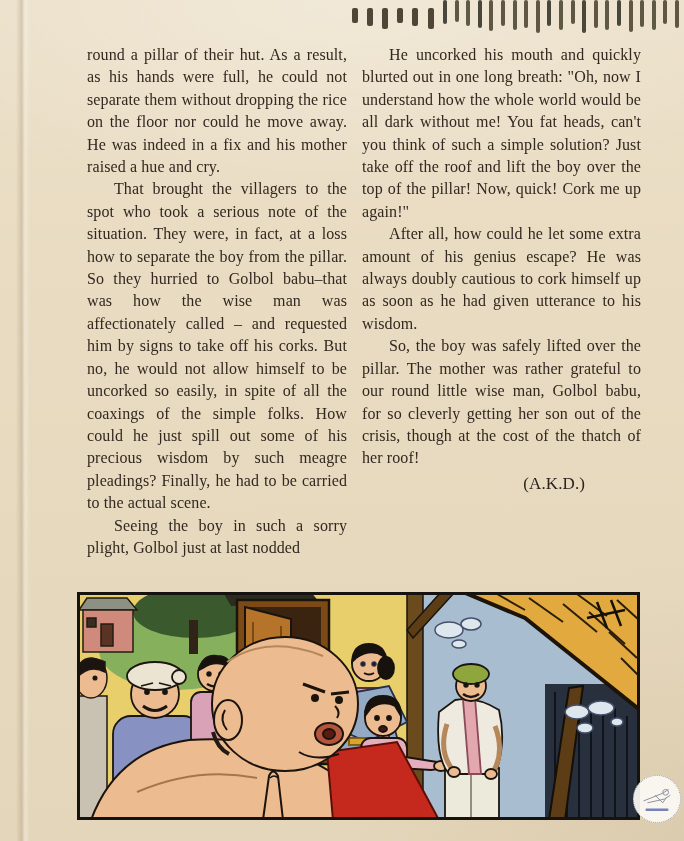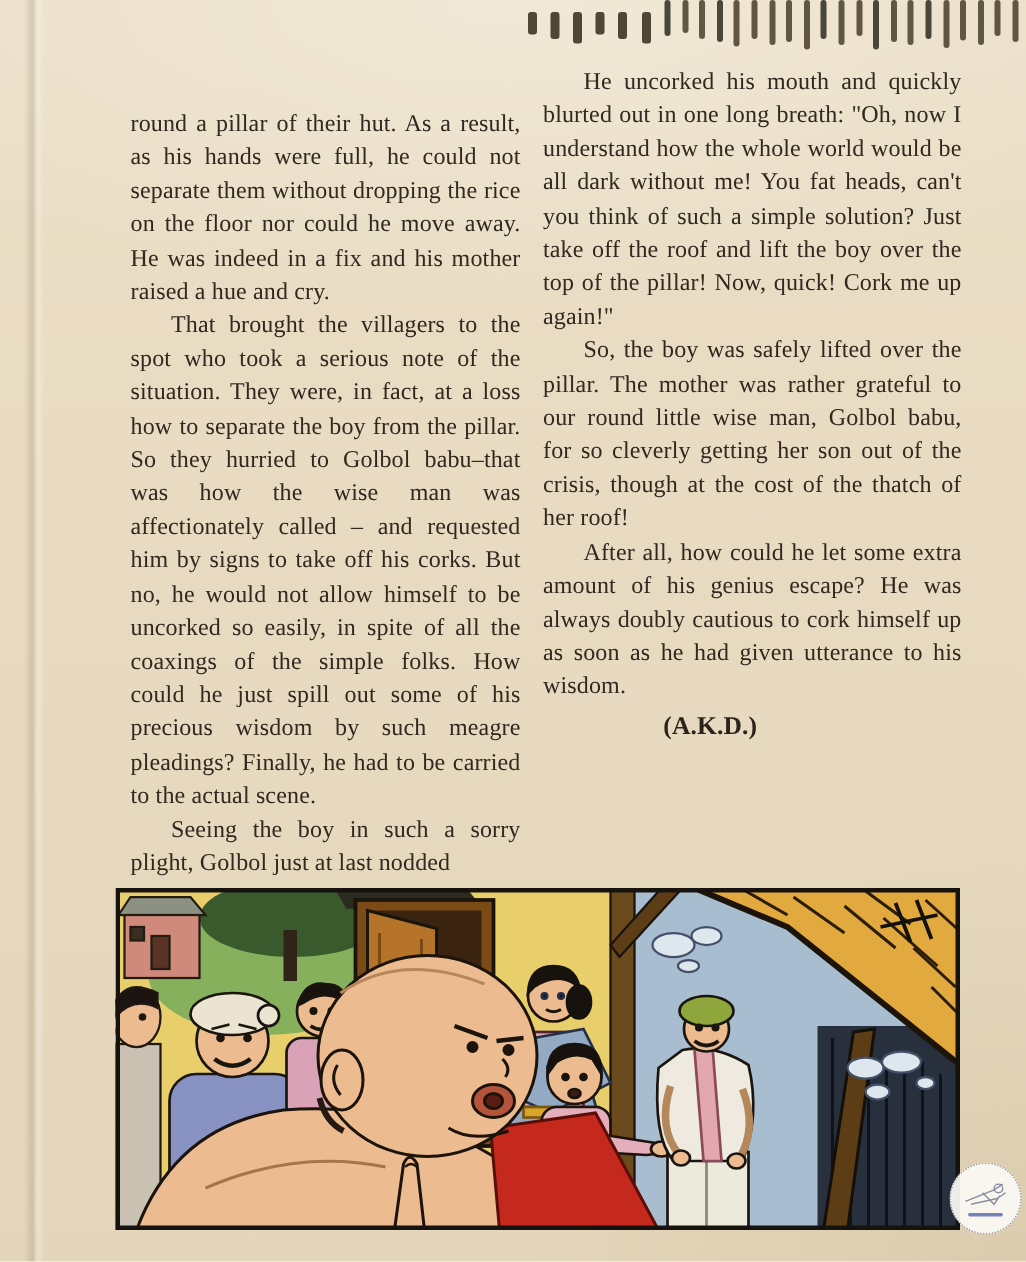--- a/index.html
+++ b/index.html
@@ -19,23 +19,23 @@
   .binding-marks{position:absolute;left:0;top:0;width:684px;height:42px;}
   .binding-marks .mark{position:absolute;border-radius:2px;}
   .col{
     position:absolute;top:44px;width:260px;
     font-size:16px;line-height:22.4px;color:#32281f;
     text-align:justify;letter-spacing:.1px;
   }
   .col-left{left:87px;}
   .col-right{left:362px;width:279px;}
   .col p{margin:0;text-indent:27px;}
-  .col p.cont{text-indent:0;margin-top:28px;}
+  .col p.cont{text-indent:0;}
   .byline{
-    margin-top:3px;text-align:center;font-weight:bold;font-size:17px;
+    margin-top:3px;text-align:right;font-weight:normal;font-size:17px;
     padding-right:56px;color:#2c241c;
   }
   .illustration{
     position:absolute;left:77px;top:592px;width:563px;height:228px;
   }
   .watermark{
     position:absolute;left:633px;top:775px;width:48px;height:48px;border-radius:50%;
     background:rgba(251,249,243,.94);border:1px dotted #9aa0b0;box-sizing:border-box;
   }
   .watermark svg{width:100%;height:100%;}
@@ -76,22 +76,22 @@
   </div>
 
 <div class="col col-left">
   <p class="cont">round a pillar of their hut. As a result, as his hands were full, he could not separate them without dropping the rice on the floor nor could he move away. He was indeed in a fix and his mother raised a hue and cry.</p>
   <p>That brought the villagers to the spot who took a serious note of the situation. They were, in fact, at a loss how to separate the boy from the pillar. So they hurried to Golbol babu–that was how the wise man was affectionately called – and requested him by signs to take off his corks. But no, he would not allow himself to be uncorked so easily, in spite of all the coaxings of the simple folks. How could he just spill out some of his precious wisdom by such meagre pleadings? Finally, he had to be carried to the actual scene.</p>
   <p>Seeing the boy in such a sorry plight, Golbol just at last nodded</p>
 </div>
 
 <div class="col col-right">
   <p>He uncorked his mouth and quickly blurted out in one long breath: "Oh, now I understand how the whole world would be all dark without me! You fat heads, can't you think of such a simple solution? Just take off the roof and lift the boy over the top of the pillar! Now, quick! Cork me up again!"</p>
+  <p>After all, how could he let some extra amount of his genius escape? He was always doubly cautious to cork himself up as soon as he had given utterance to his wisdom.</p>
   <p>So, the boy was safely lifted over the pillar. The mother was rather grateful to our round little wise man, Golbol babu, for so cleverly getting her son out of the crisis, though at the cost of the thatch of her roof!</p>
-  <p>After all, how could he let some extra amount of his genius escape? He was always doubly cautious to cork himself up as soon as he had given utterance to his wisdom.</p>
   <div class="byline">(A.K.D.)</div>
 </div>
 
 <svg class="illustration" viewBox="0 0 563 228" xmlns="http://www.w3.org/2000/svg">
 
   <rect x="0" y="0" width="563" height="228" fill="#e9cf6b"></rect>
 
   <rect x="346" y="0" width="217" height="228" fill="#a9bdd1"></rect>
 
   <ellipse cx="100" cy="58" rx="78" ry="40" fill="#86b05c"></ellipse>

